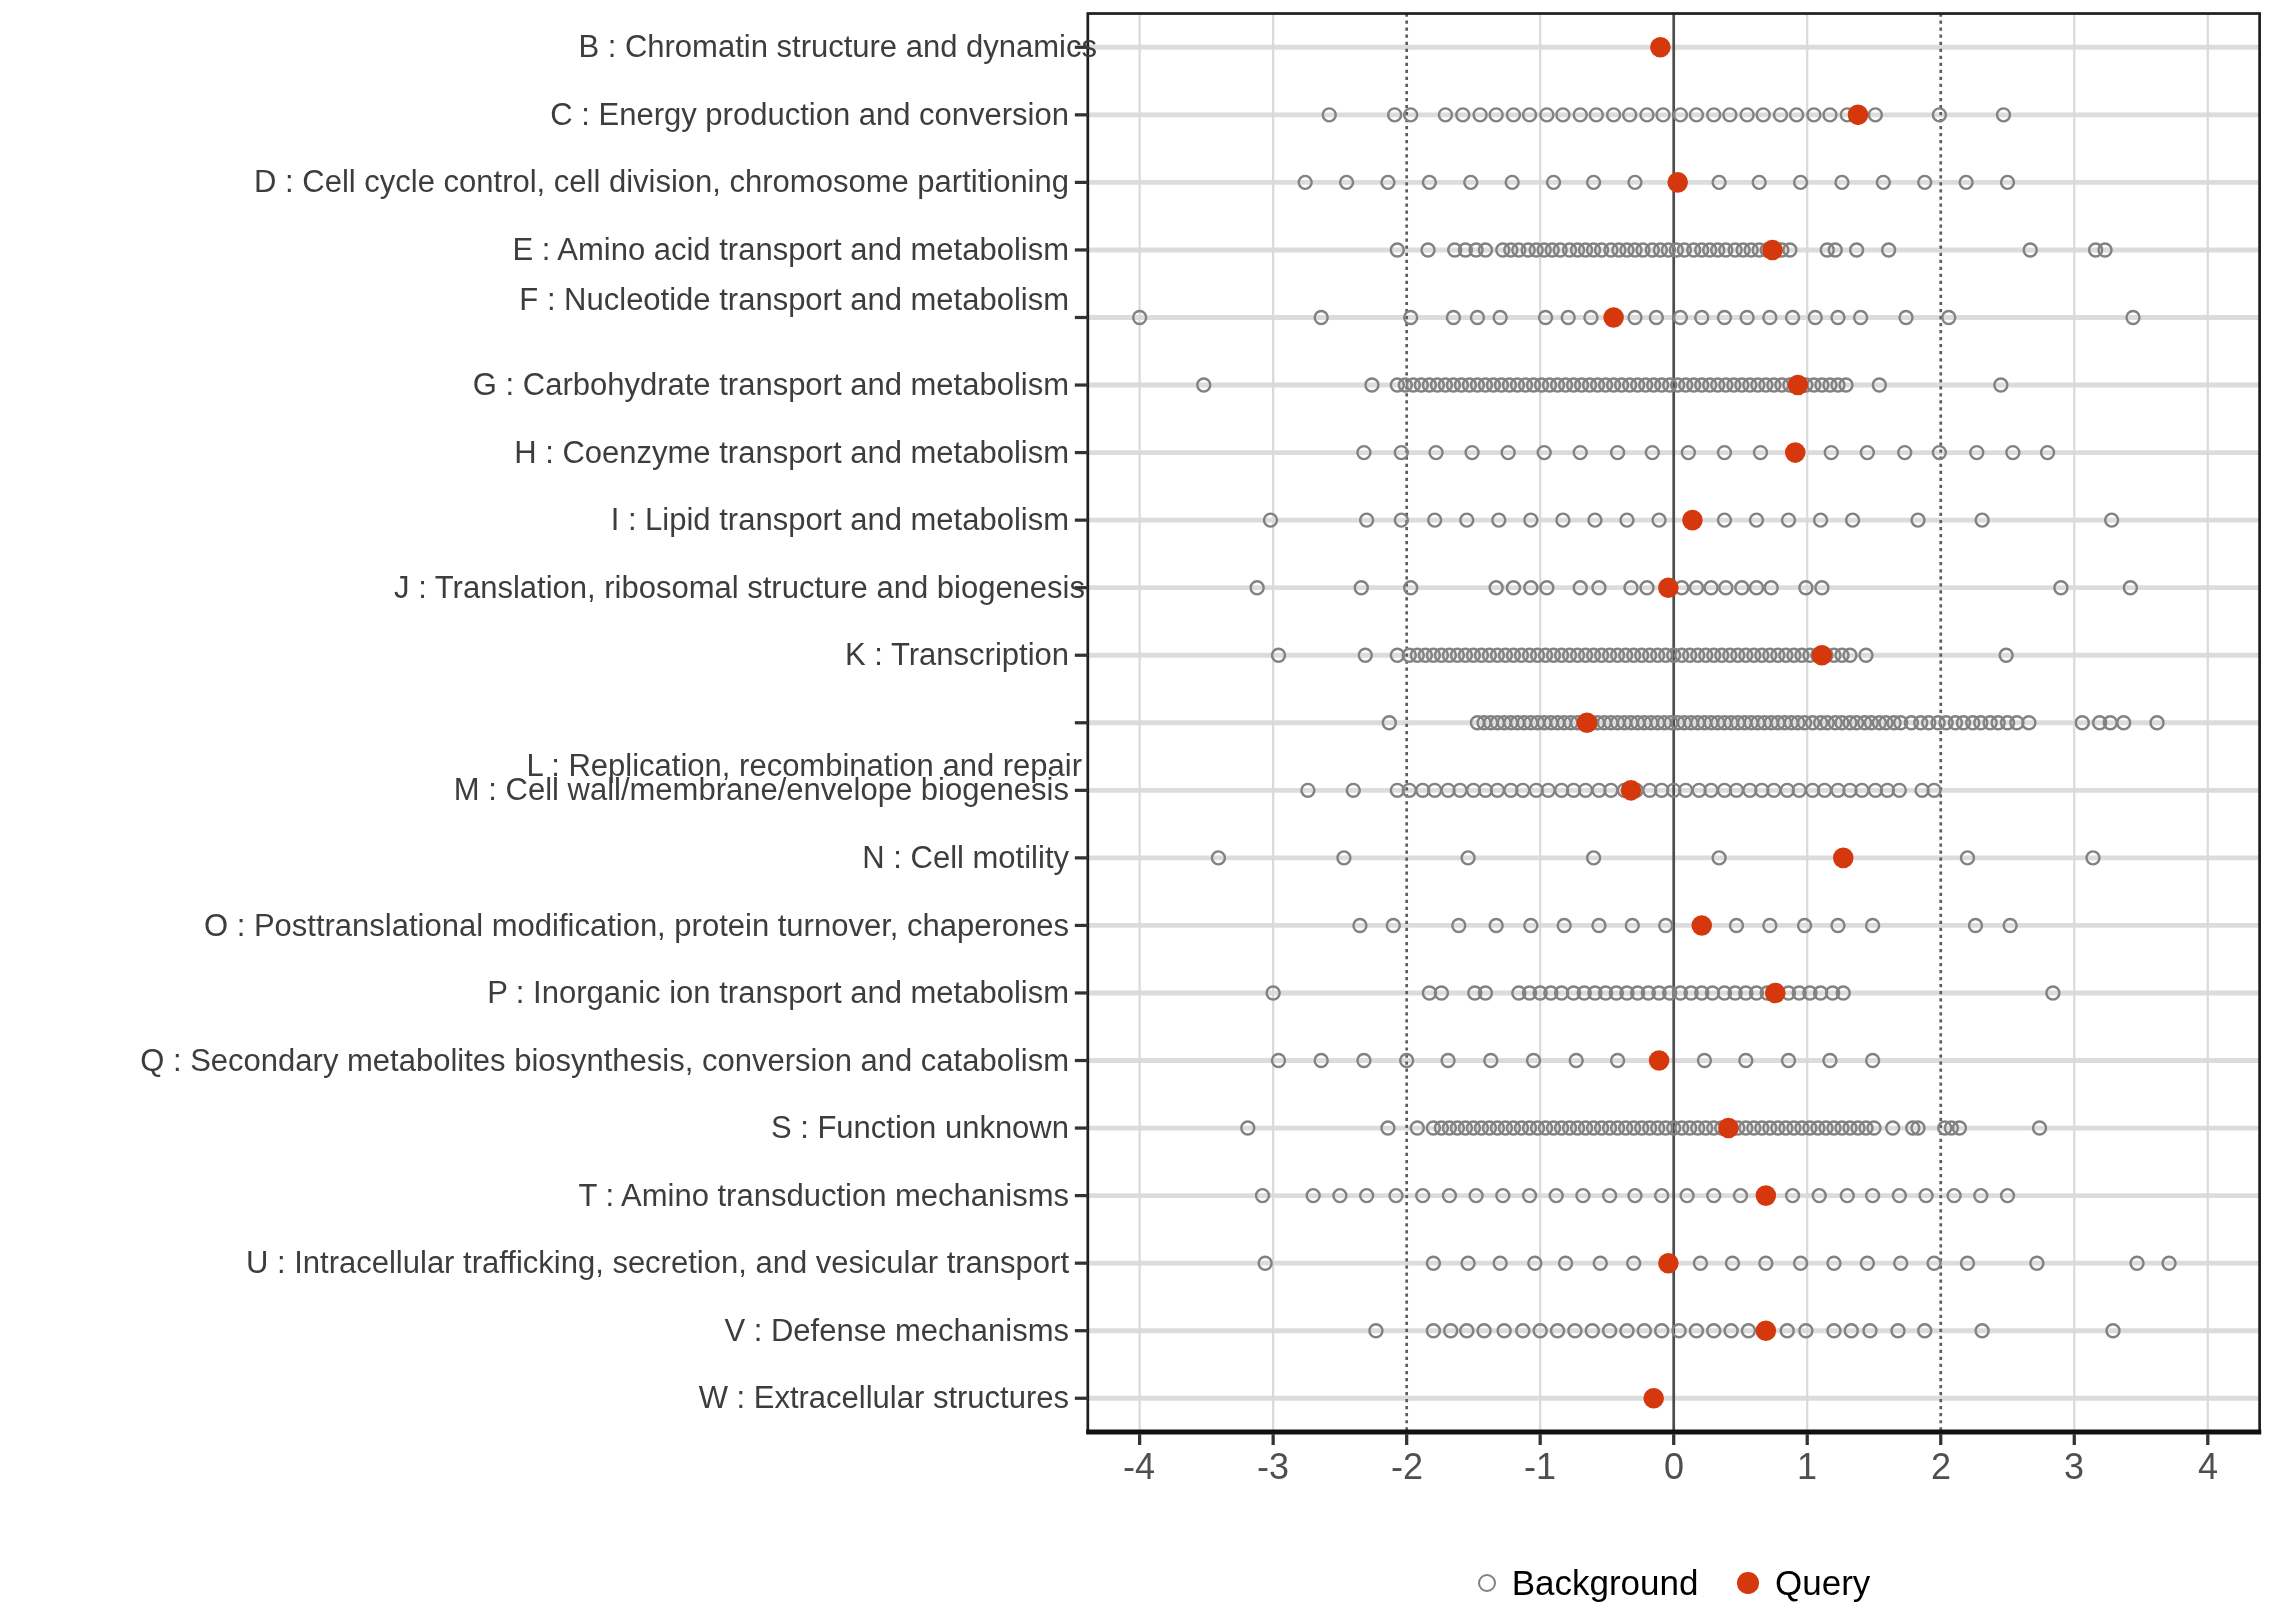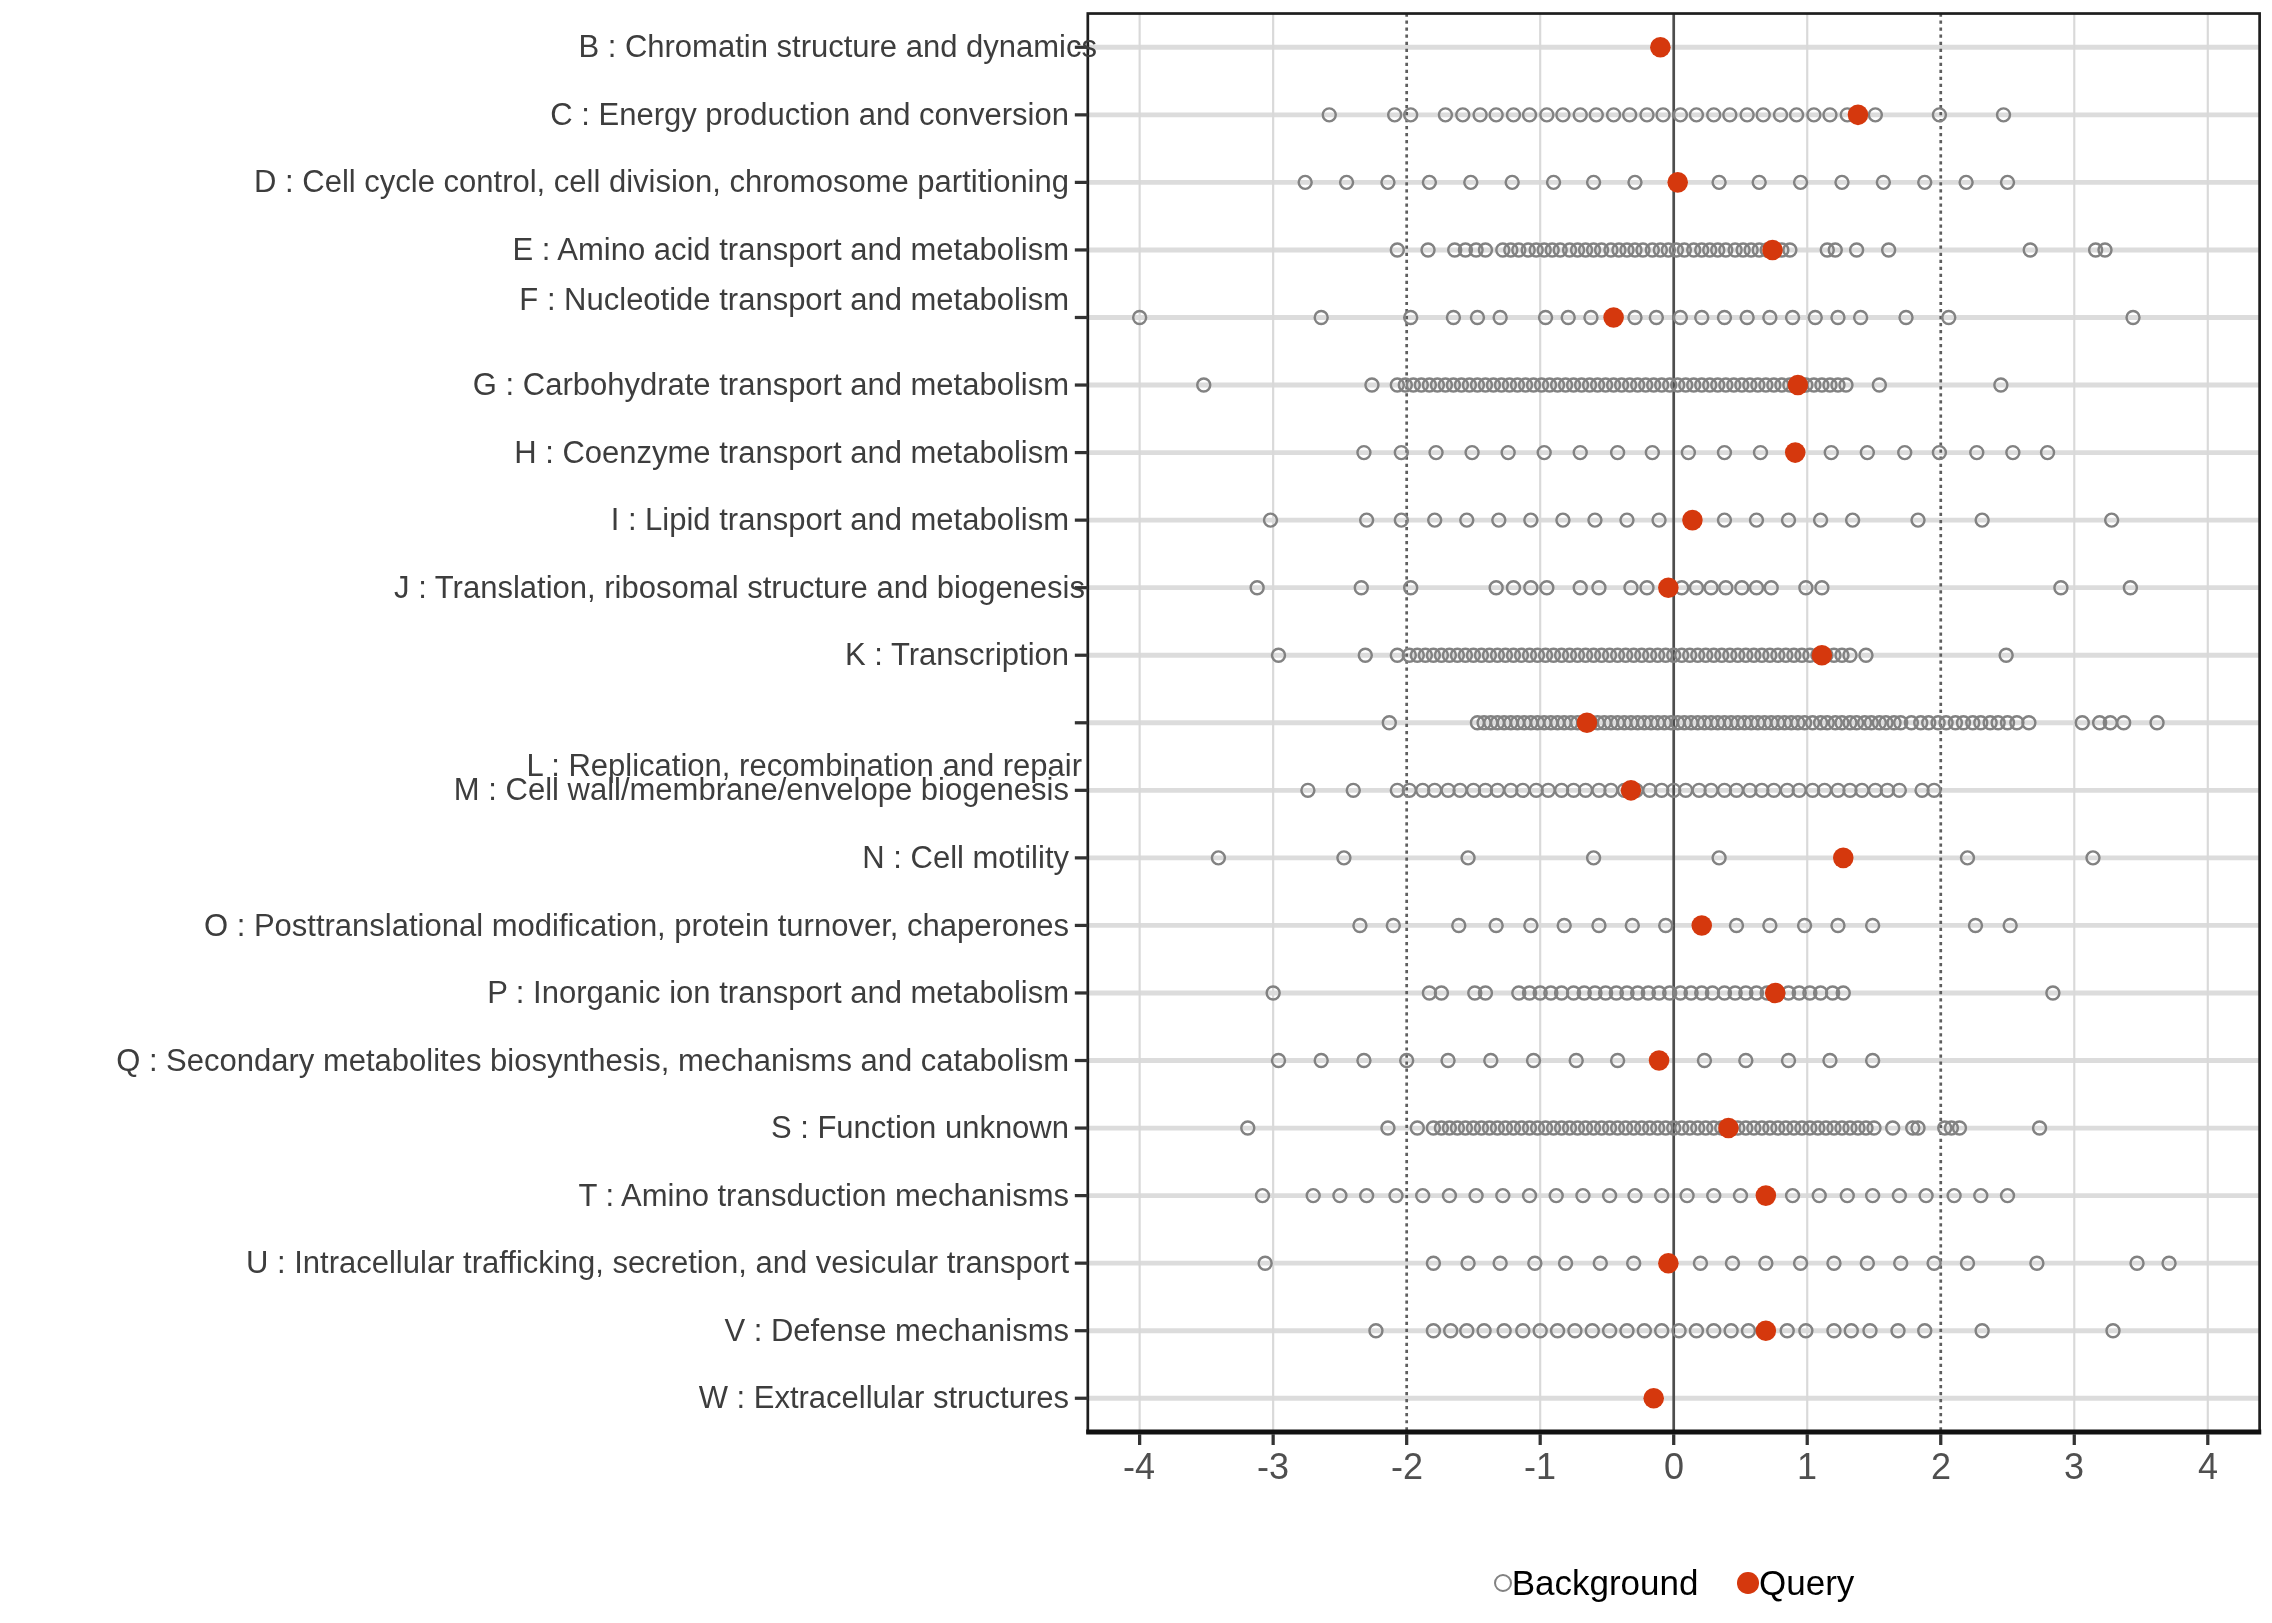--- a/index.html
+++ b/index.html
@@ -58,20 +58,21 @@
     top: 1557px;
     height: 52px;
     display: flex;
     align-items: center;
     justify-content: center;
     gap: 39px;
   }
   .legend-item {
     display: flex;
     align-items: center;
+    gap: 16px;
   }
   .legend-label {
     font-size: 35px;
     color: #000000;
   }
   #legend-bg-symbol {
     width: 14px; height: 14px;
     border: 2.7px solid #828282;
     border-radius: 50%;
     background: #ffffff;
@@ -825,21 +826,21 @@
       <div class="ylab" style="top: 385px;">G : Carbohydrate transport and metabolism</div>
       <div class="ylab" style="top: 453px;">H : Coenzyme transport and metabolism</div>
       <div class="ylab" style="top: 520px;">I : Lipid transport and metabolism</div>
       <div class="ylab" style="top: 588px; padding-left: 16px;">J : Translation, ribosomal structure and biogenesis</div>
       <div class="ylab" style="top: 655px;">K : Transcription</div>
       <div class="ylab" style="top: 766px; padding-left: 13px;">L : Replication, recombination and repair</div>
       <div class="ylab" style="top: 790px;">M : Cell wall/membrane/envelope biogenesis</div>
       <div class="ylab" style="top: 858px;">N : Cell motility</div>
       <div class="ylab" style="top: 926px;">O : Posttranslational modification, protein turnover, chaperones</div>
       <div class="ylab" style="top: 993px;">P : Inorganic ion transport and metabolism</div>
-      <div class="ylab" style="top: 1061px;">Q : Secondary metabolites biosynthesis, mechanisms and catabolism</div>
+      <div class="ylab" style="top: 1061px;">Q : Secondary metabolites biosynthesis, conversion and catabolism</div>
       <div class="ylab" style="top: 1128px;">S : Function unknown</div>
       <div class="ylab" style="top: 1196px;">T : Amino transduction mechanisms</div>
       <div class="ylab" style="top: 1263px;">U : Intracellular trafficking, secretion, and vesicular transport</div>
       <div class="ylab" style="top: 1331px;">V : Defense mechanisms</div>
       <div class="ylab" style="top: 1398px;">W : Extracellular structures</div>
     </div>
   <div id="x-axis-tick-labels">
       <div class="xticklab" style="left: 1139px;">-4</div>
       <div class="xticklab" style="left: 1273px;">-3</div>
       <div class="xticklab" style="left: 1407px;">-2</div>

